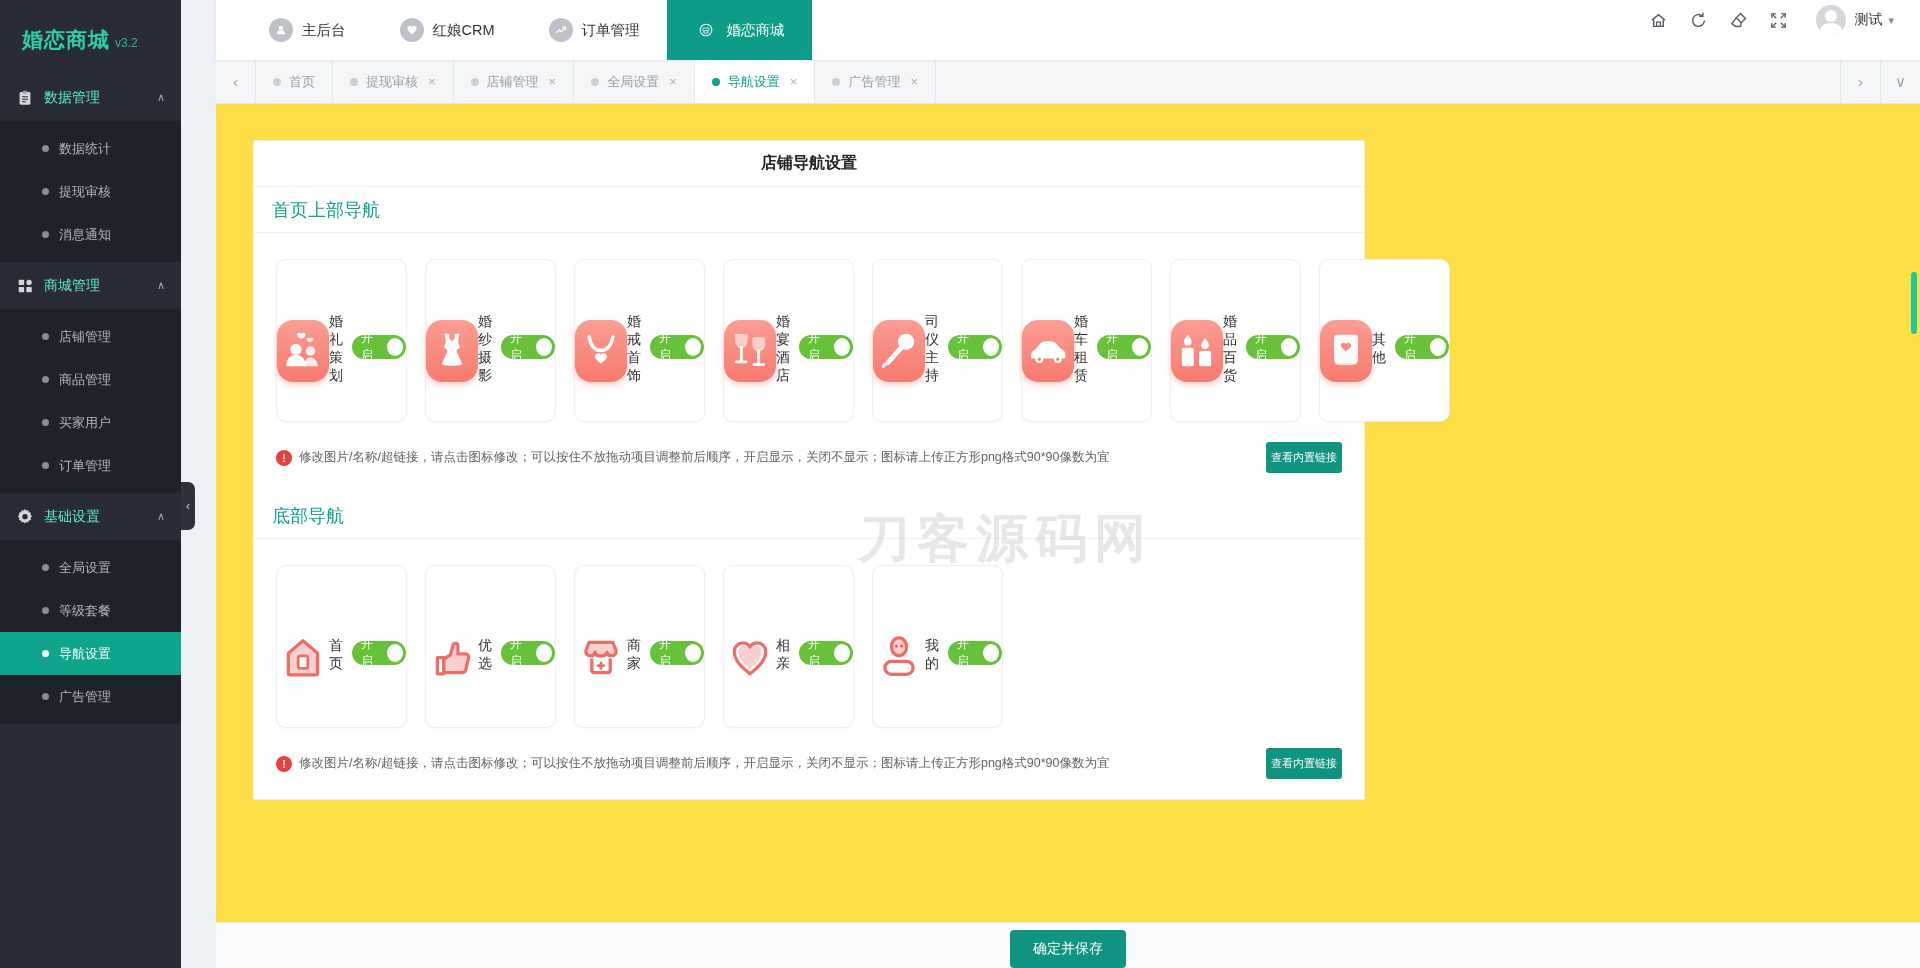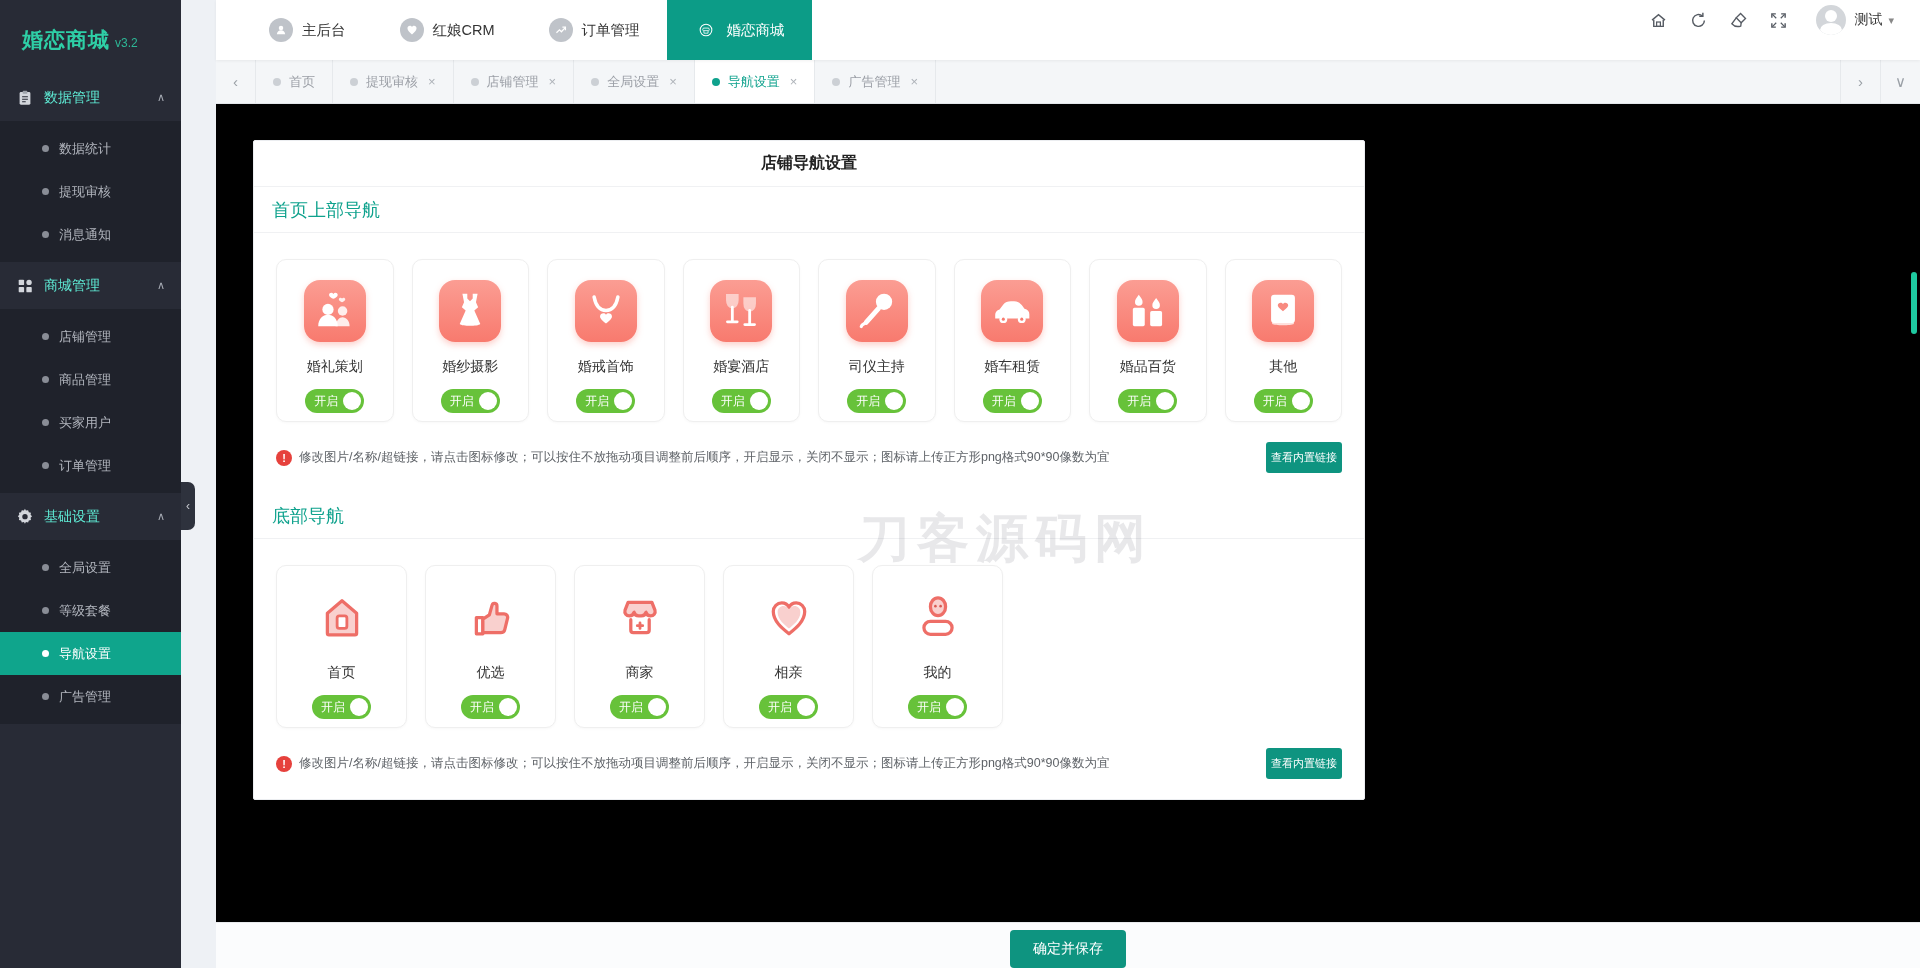--- a/index.html
+++ b/index.html
@@ -55,28 +55,28 @@
   .tab-nav { width:40px; display:flex; align-items:center; justify-content:center; color:#9aa0a6; font-size:15px; cursor:pointer; border-right:1px solid #e6e9ec; }
   .tab-nav.right { border-right:none; border-left:1px solid #e6e9ec; }
   .page-tab { display:flex; align-items:center; gap:8px; padding:0 17px; font-size:13px; color:#9b9fa6; border-right:1px solid #e6e9ec; cursor:pointer; background:transparent; }
   .page-tab .t-dot { width:8px; height:8px; border-radius:50%; background:#ccd0d5; }
   .page-tab .t-close { font-size:13px; color:#adb2b8; margin-left:2px; cursor:pointer; }
   .page-tab.active { background:#fff; color:#0fa28d; }
   .page-tab.active .t-dot { background:#0fa28d; }
   .tabbar-spacer { flex:1; }
 
   
-  .content { flex:1; position:relative; background:#000000; overflow:hidden; }
+  .content { flex:1; position:relative; background:#fde047; overflow:hidden; }
   .page-card { position:absolute; left:37px; top:36px; width:1112px; background:#fff; border:1px solid #ebedf0; border-radius:2px; }
   .card-title { height:46px; display:flex; align-items:center; justify-content:center;
     font-size:16px; font-weight:bold; color:#222; border-bottom:1px solid #f0f1f3; }
   .sec-heading { height:46px; display:flex; align-items:center; padding:0 18px; font-size:18px; color:#0fa28d; border-bottom:1px solid #f0f1f3; }
   .cards-row { display:flex; gap:18px; padding:26px 22px 12px 22px; }
   .nav-card { width:131px; height:163px; border:1px solid #efefef; border-radius:10px; background:#fff;
-    box-shadow:0 1px 3px rgba(0,0,0,.03); display:flex; flex-direction:column; align-items:center; cursor:grab; }
+    box-shadow:0 1px 3px rgba(0,0,0,.03); display:flex; flex-direction:row; align-items:center; cursor:grab; }
   .nav-icon { width:62px; height:62px; margin-top:20px; border-radius:16px; display:flex; align-items:center; justify-content:center; cursor:pointer; }
   .nav-icon.filled { background:linear-gradient(180deg,#fb9d93 0%,#f87a6e 100%); box-shadow:0 3px 6px rgba(248,122,110,.35); }
   .nav-icon.outline { background:transparent; }
   .nav-icon svg { width:52px; height:52px; }
   .nav-label { margin-top:16px; font-size:14px; color:#333; }
   .toggle { margin-top:13px; height:24px; min-width:54px; background:#67c23a; border-radius:12px;
     display:inline-flex; align-items:center; padding:0 3px 0 9px; gap:5px; cursor:pointer; }
   .toggle .tg-text { color:#fff; font-size:12px; }
   .toggle .tg-knob { width:18px; height:18px; border-radius:50%; background:#fff; }
   .note-row { display:flex; align-items:center; padding:8px 22px 20px 22px; }

